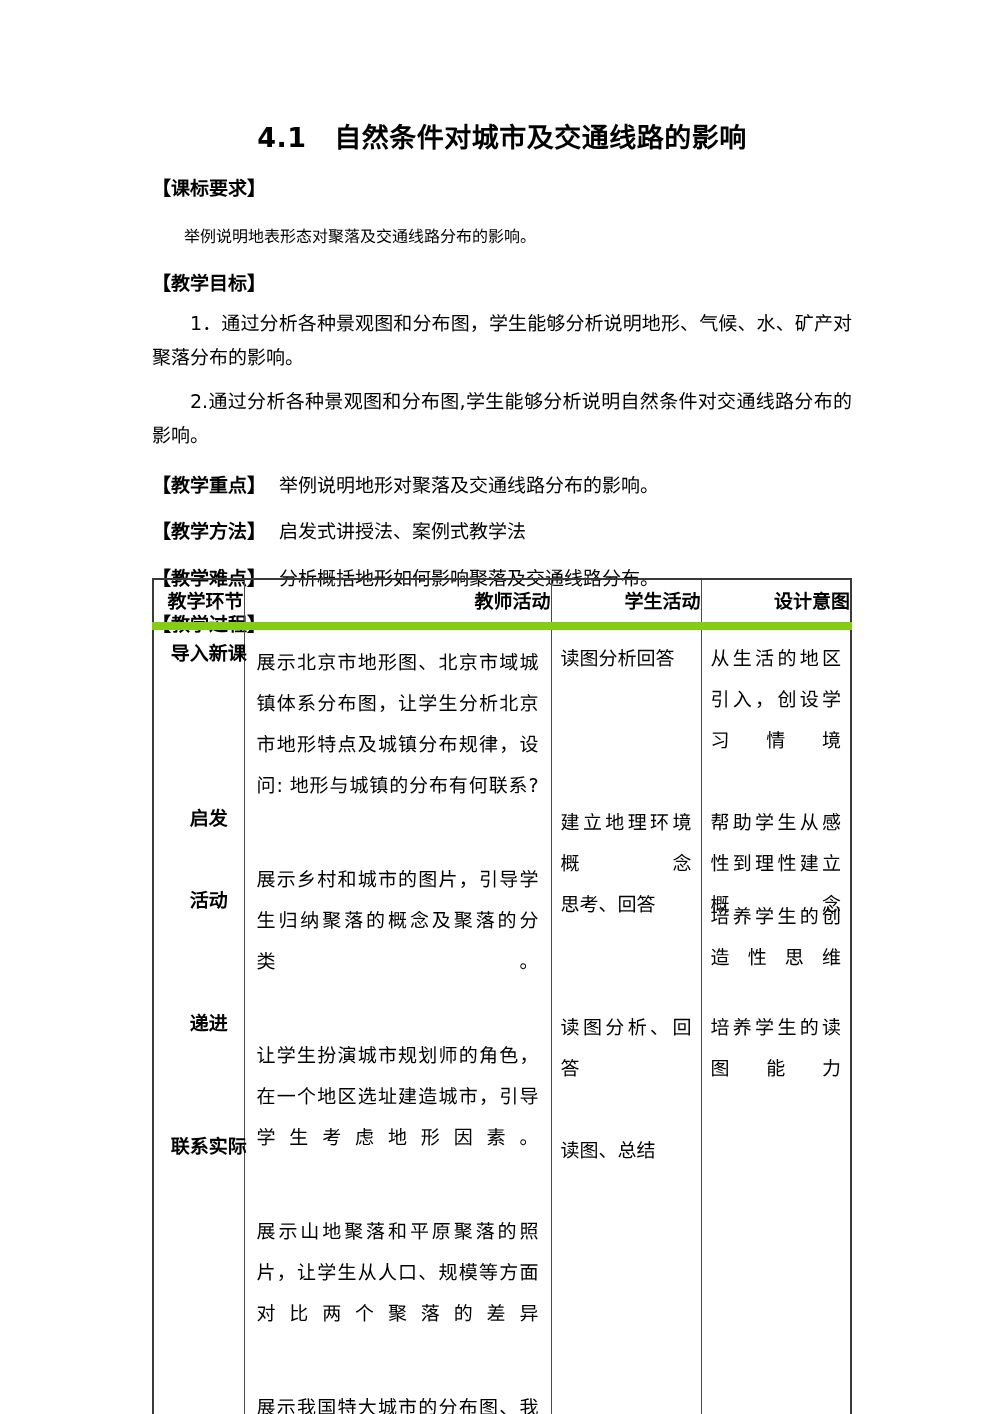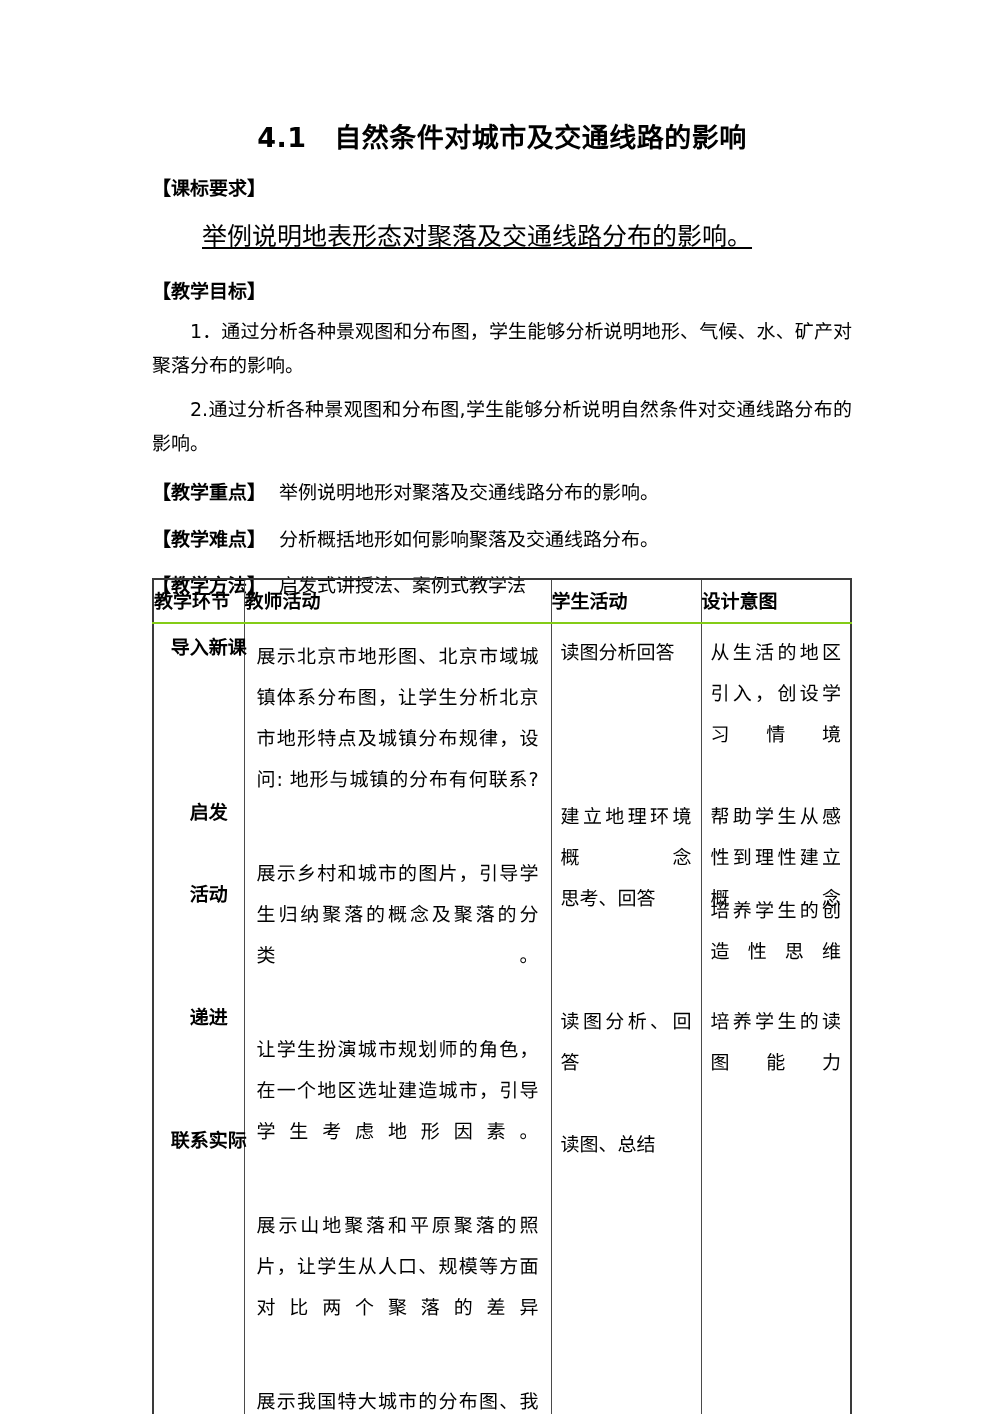--- a/index.html
+++ b/index.html
@@ -46,27 +46,26 @@
   
   .section-label {
     font-size: 19px;
     font-weight: bold;
     line-height: 1.5;
     margin-top: 18px;
     letter-spacing: 0px;
   }
 
   .section-body {
-    font-size: 25px;
+    font-size: 16px;
     line-height: 1.75;
-    margin-top: 12px;
+    margin-top: 20px;
     text-indent: 2em;
     text-align: justify;
     text-justify: inter-ideograph;
-    text-decoration: underline;
   }
 
   
   .inline-row {
     font-size: 19px;
     line-height: 1.5;
     margin-top: 18px;
     display: block;
   }
   .inline-row .lbl {
@@ -99,25 +98,25 @@
   .proc-table td,
   .proc-table th {
     border: 1px solid #4a4a4a;
     vertical-align: top;
     padding: 0;
     box-sizing: border-box;
   }
   .proc-table thead th {
     font-size: 19px;
     font-weight: bold;
-    text-align: left;
+    text-align: right;
     height: 42px;
     line-height: 42px;
     vertical-align: middle;
-    border-bottom: 2px solid #84cc16;
+    border-bottom: 8px solid #84cc16;
   }
 
   .col-stage  { width: 91px; }
   .col-teach  { width: 307px; }
   .col-stud   { width: 150px; }
   .col-design { width: 150px; }
 
   .body-cell {
     height: 672px;
   }
@@ -205,28 +204,31 @@
 
     <div class="section-label">【教学目标】</div>
     <div class="objective">1．通过分析各种景观图和分布图，学生能够分析说明地形、气候、水、矿产对聚落分布的影响。</div>
     <div class="objective">2.通过分析各种景观图和分布图,学生能够分析说明自然条件对交通线路分布的影响。</div>
 
     <div class="inline-row">
       <span class="lbl">【教学重点】</span><span class="val">举例说明地形对聚落及交通线路分布的影响。</span>
     </div>
 
     <div class="inline-row">
+      <span class="lbl">【教学方法】</span><span class="val">启发式讲授法、案例式教学法</span>
+    </div>
+
+    <div class="inline-row">
       <span class="lbl">【教学难点】</span><span class="val">分析概括地形如何影响聚落及交通线路分布。</span>
     </div>
 
-    <div class="inline-row">
-      <span class="lbl">【教学方法】</span><span class="val">启发式讲授法、案例式教学法</span>
-    </div>
-
-
+
+    <div class="inline-row">
+      <span class="lbl">【教学过程】</span>
+    </div>
 
   </div>
 
   <table class="proc-table">
     <thead>
       <tr>
         <th class="col-stage">教学环节</th>
         <th class="col-teach">教师活动</th>
         <th class="col-stud">学生活动</th>
         <th class="col-design">设计意图</th>

